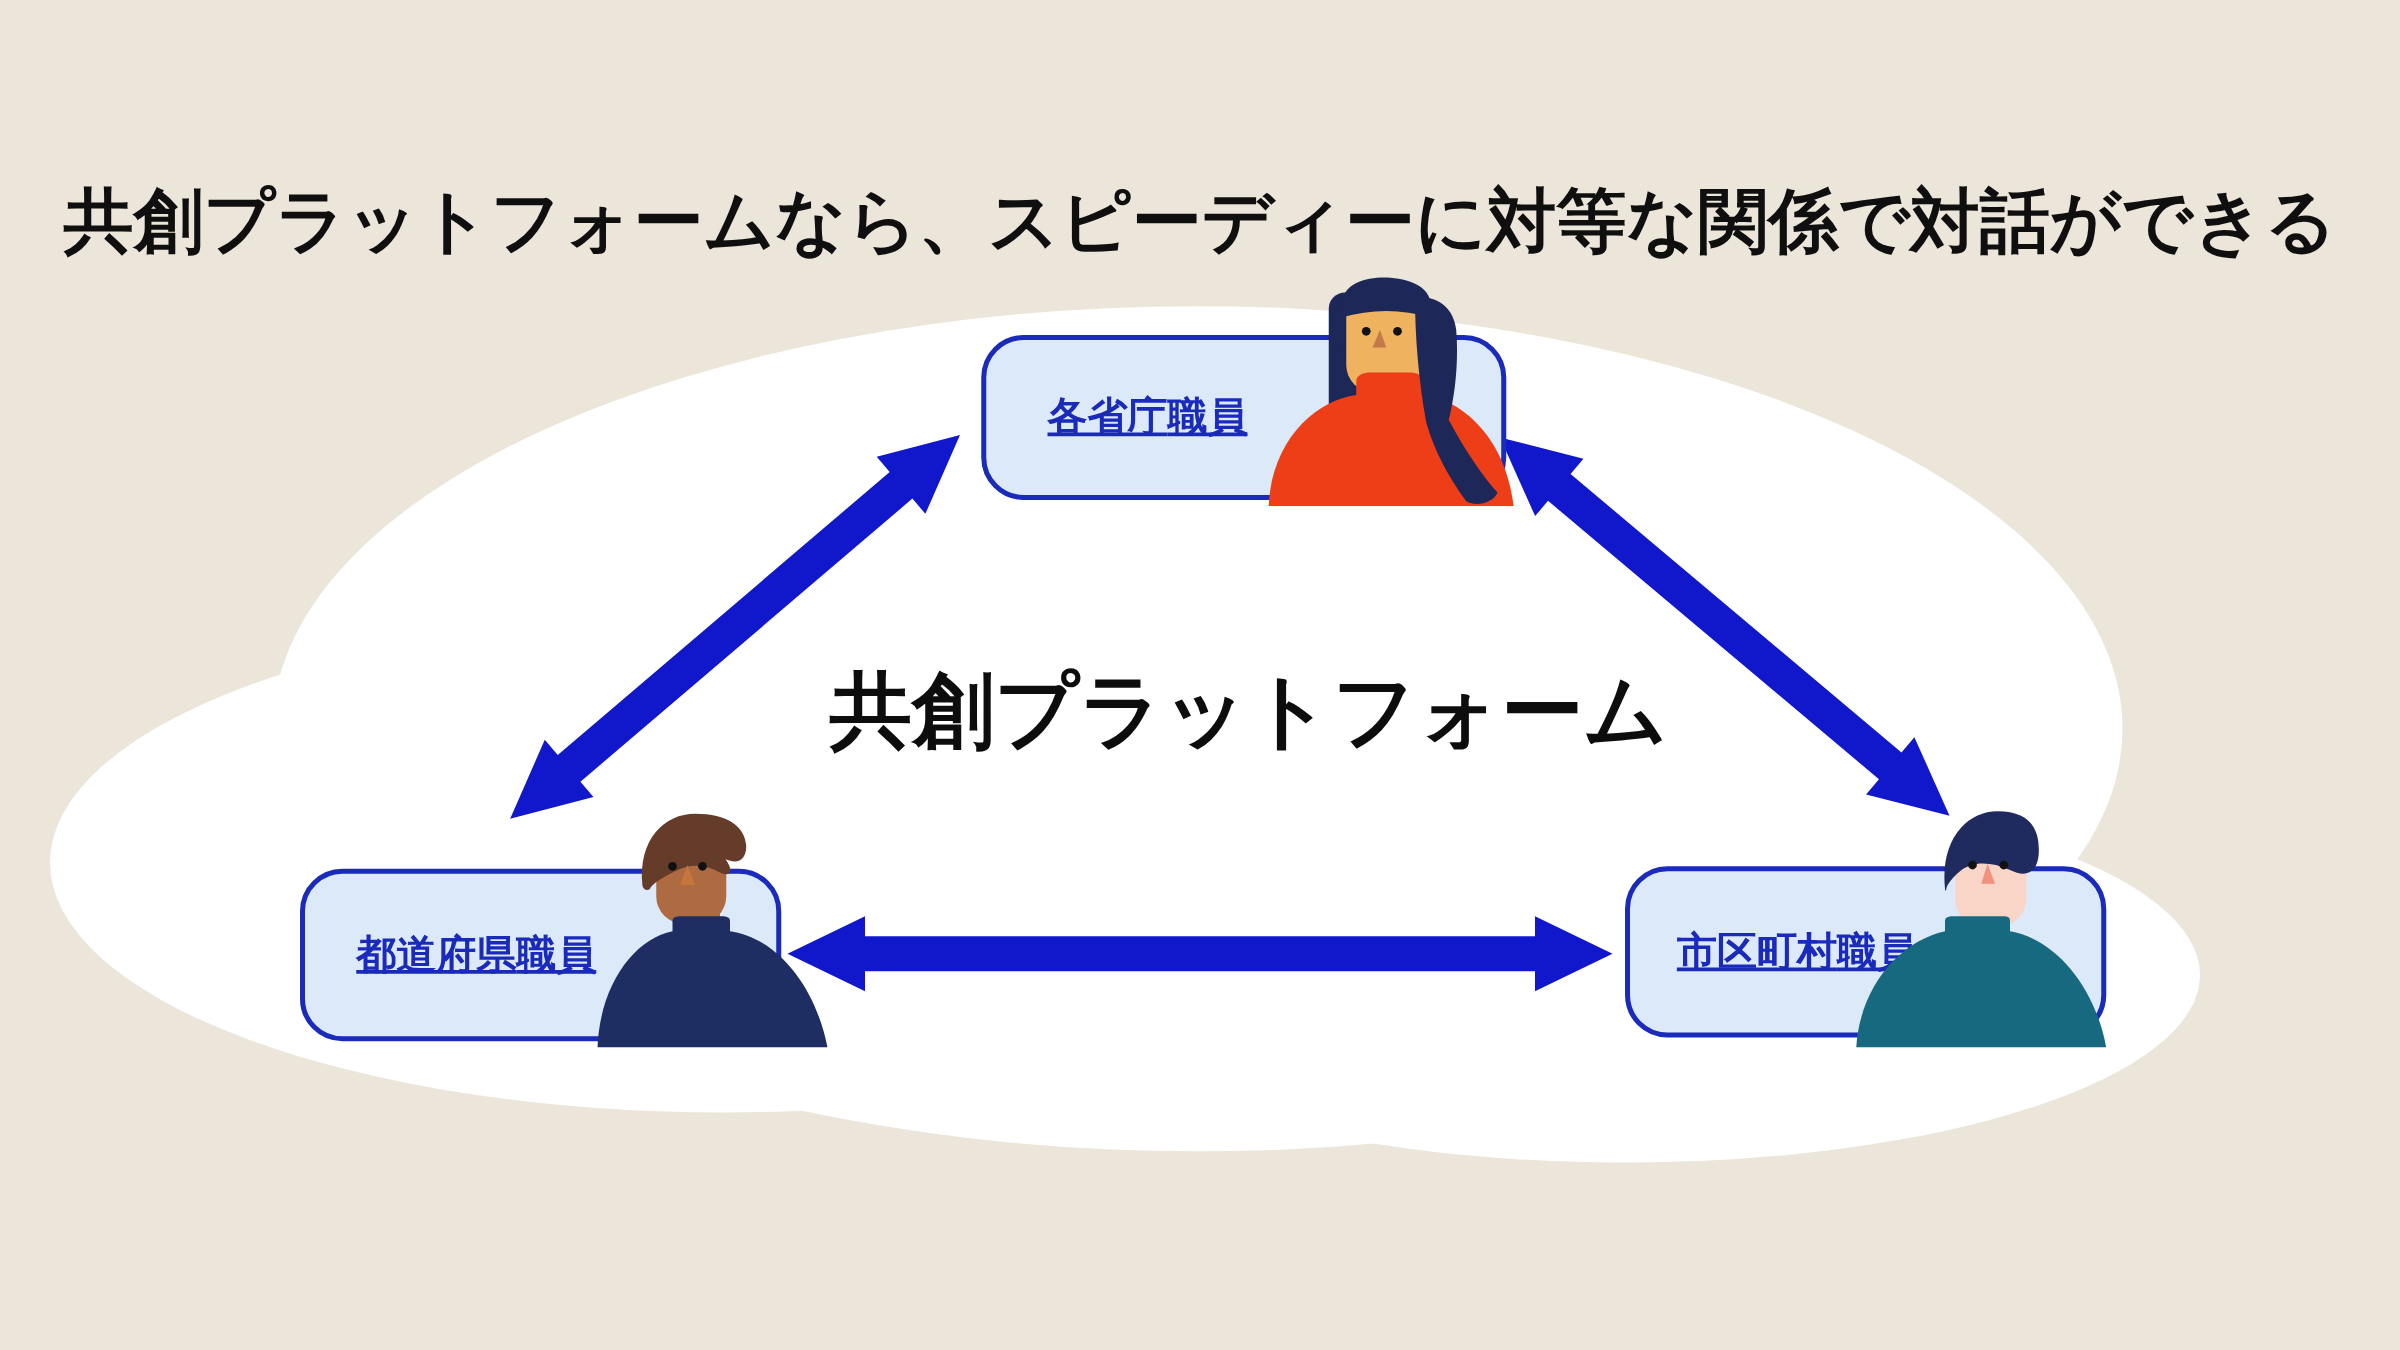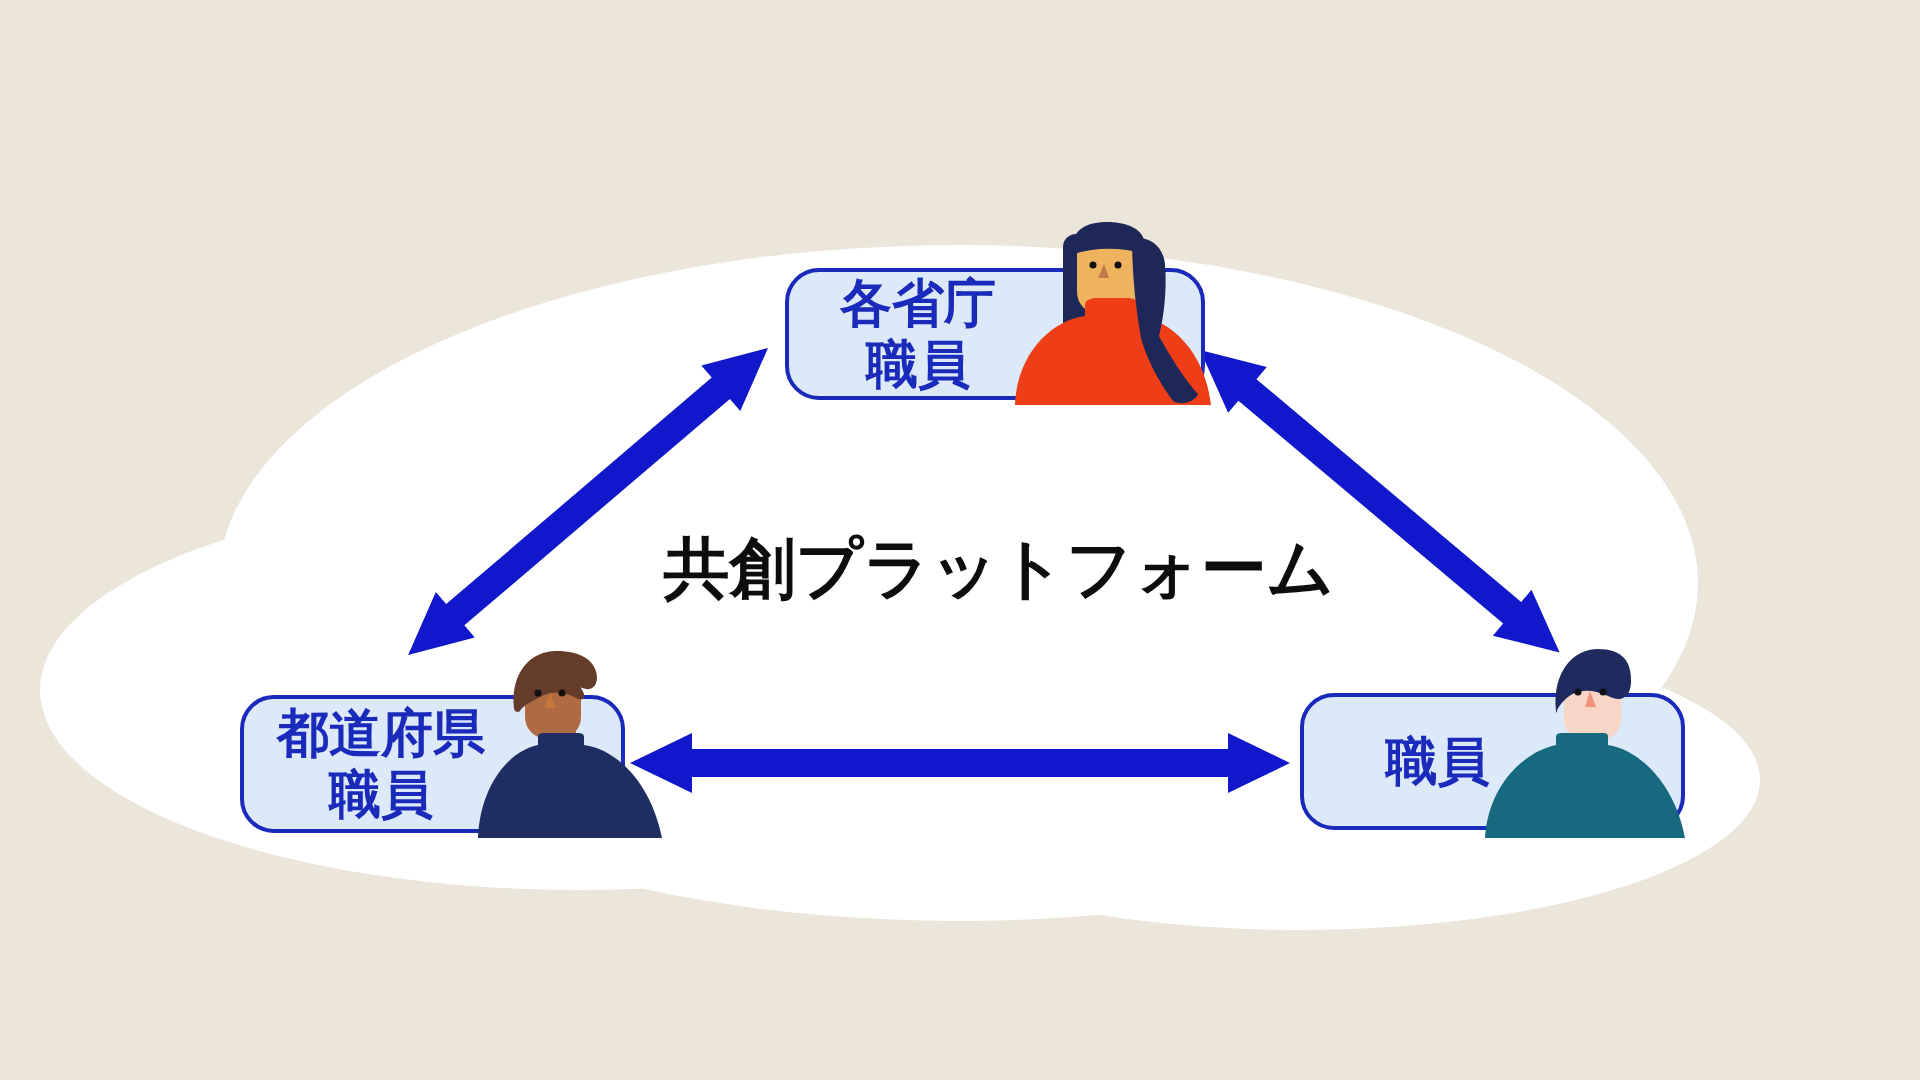--- a/index.html
+++ b/index.html
@@ -21,23 +21,24 @@
     position:absolute;top:524px;left:0;width:1920px;
     text-align:center;font-size:66px;font-weight:800;
     color:var(--center_text);
     margin-left:39px;
   }
   .node-box{
     position:absolute;box-sizing:border-box;
     background:var(--box_fill);
     border:4px solid var(--box_border);
     border-radius:34px;
-    display:flex;flex-direction:column;align-items:center;justify-content:center;
-    color:var(--label_text);font-size:52px;font-weight:800;line-height:1.17;
+    display:flex;align-items:center;justify-content:center;
+    color:var(--label_text);font-size:32px;font-weight:800;line-height:1.17;
     text-align:center;
+    text-decoration:underline;
   }
   .node-top{left:785px;top:268px;width:420px;height:132px;padding-right:154px;}
   .node-left{left:240px;top:695px;width:385px;height:138px;padding-right:128px;padding-left:25px;}
   .node-right{left:1300px;top:693px;width:385px;height:137px;padding-right:110px;}
   .person{position:absolute;}
   .person-woman{left:1005px;top:220px;}
   .person-man{left:470px;top:645px;}
   .person-right{left:1480px;top:645px;}
   .w-hair{fill:var(--woman-hair);} .w-skin{fill:var(--woman-skin);}
   .w-nose{fill:var(--woman-nose);} .w-top{fill:var(--woman-top);}
@@ -61,32 +62,34 @@
       <polygon points="0,0 62,-30 62,-14 411,-14 411,-30 473,0 411,30 411,14 62,14 62,30"></polygon>
     </g>
     <g class="arrow" transform="translate(1200,350) rotate(40.08)">
       <polygon points="0,0 62,-30 62,-14 408,-14 408,-30 470,0 408,30 408,14 62,14 62,30"></polygon>
     </g>
     <g class="arrow" transform="translate(630,763)">
       <polygon points="0,0 62,-30 62,-14 598,-14 598,-30 660,0 598,30 598,14 62,14 62,30"></polygon>
     </g>
   </svg>
 
+  <h1 class="title">共創プラットフォームなら、スピーディーに対等な関係で対話ができる</h1>
 
   <div class="center-label">共創プラットフォーム</div>
 
   <div class="node-box node-top">
     <span>各省庁</span>
     <span>職員</span>
   </div>
   <div class="node-box node-left">
     <span>都道府県</span>
     <span>職員</span>
   </div>
   <div class="node-box node-right">
+    <span>市区町村</span>
     <span>職員</span>
   </div>
 
   <svg class="person person-woman" width="215" height="185" viewBox="0 0 215 185">
     <rect class="w-hair" x="58" y="14" width="28" height="156" rx="13"></rect>
     <ellipse class="w-hair" cx="101" cy="42" rx="40" ry="38"></ellipse>
     <rect class="w-skin" x="72" y="12" width="64" height="82" rx="22"></rect>
     <path class="w-hair" d="M68,34 L68,26 C68,6 88,2 102,2 C116,2 140,6 140,26 L140,34 C116,27 92,27 68,34 Z"></path>
     <circle class="eye" cx="88" cy="45" r="3.5"></circle>
     <circle class="eye" cx="113" cy="45" r="3.5"></circle>

